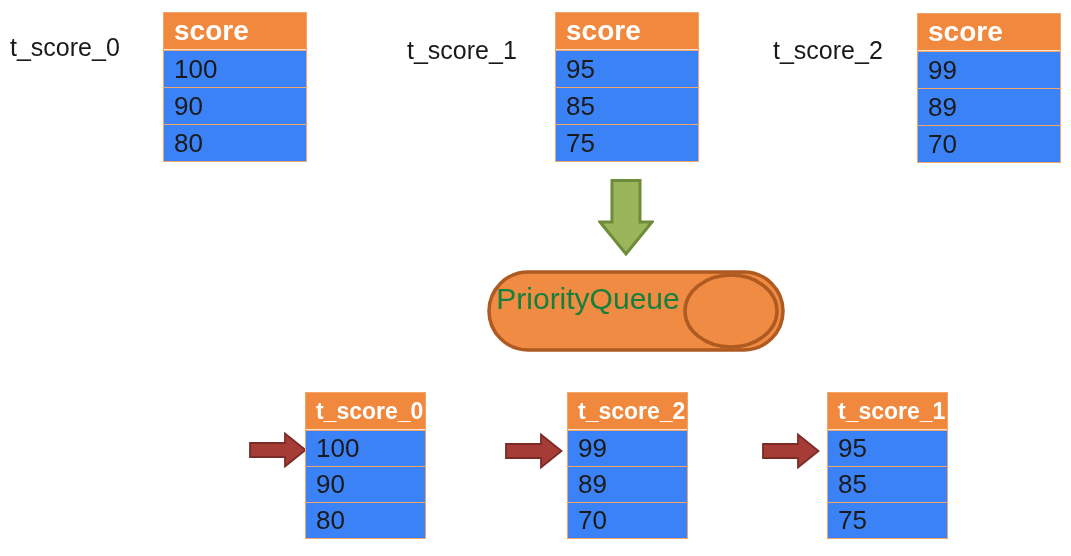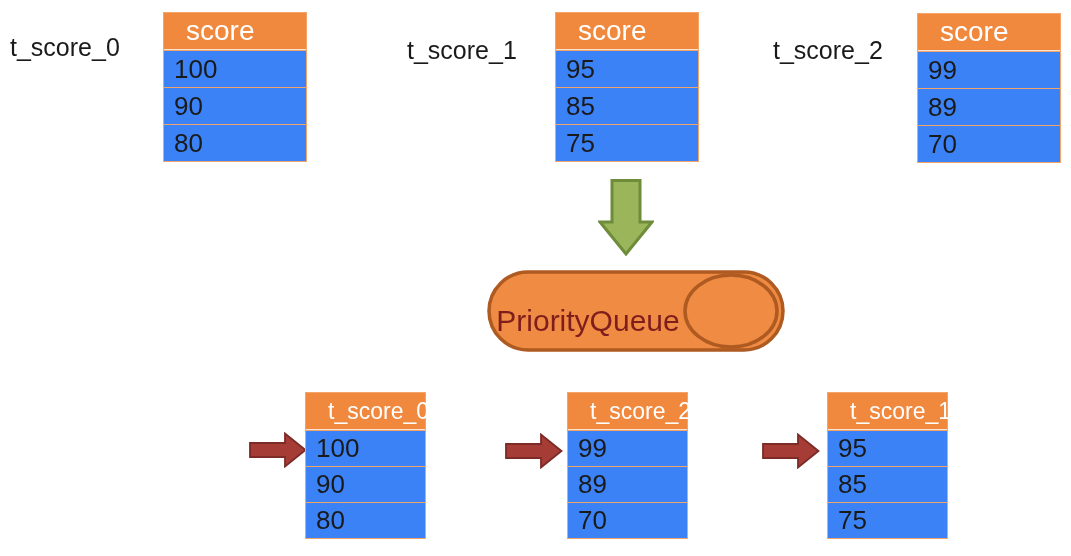--- a/index.html
+++ b/index.html
@@ -34,25 +34,25 @@
     width: 144px;
     box-sizing: border-box;
     border: 1px solid var(--table-border);
     background: #ffffff;
   }
   .tbl .hdr {
     height: 37px;
     box-sizing: border-box;
     background: var(--table-header-bg);
     color: #ffffff;
-    font-weight: normal;
+    font-weight: bold;
     font-size: 28px;
     display: flex;
     align-items: center;
-    padding-left: 22px;
+    padding-left: 10px;
     border-bottom: 1px solid #fbe2cf;
   }
   .tbl .row {
     height: 37px;
     box-sizing: border-box;
     border-top: 1px solid var(--table-border);
     display: flex;
     align-items: center;
     padding-left: 10px;
     font-size: 26px;
@@ -60,28 +60,28 @@
     background: #3b82f6;
   }
   .tbl .row:first-of-type { border-top: none; }
   .tbl.bottom { width: 121px; }
   .tbl.bottom .hdr { font-size: 23px; }
   .tbl.bottom .row { height: 36px; }
   .shape { position: absolute; }
   .queue-label {
     position: absolute;
     left: 489px;
-    top: 288px;
+    top: 266px;
     width: 198px;
     height: 66px;
     display: flex;
     align-items: center;
     justify-content: center;
     font-size: 30px;
-    color: #7f1d1d;
+    color: #15803d;
     white-space: nowrap;
   }
 </style>
 </head>
 <body>
 
 <div class="stage">
 
   <div class="src-label" style="left:10px; top:33px;">t_score_0</div>
   <div class="src-label" style="left:407px; top:36px;">t_score_1</div>

